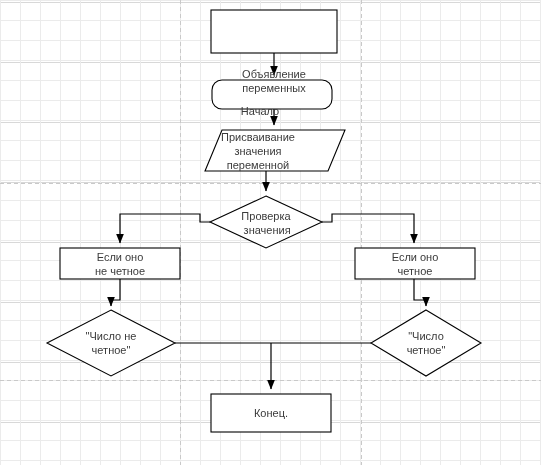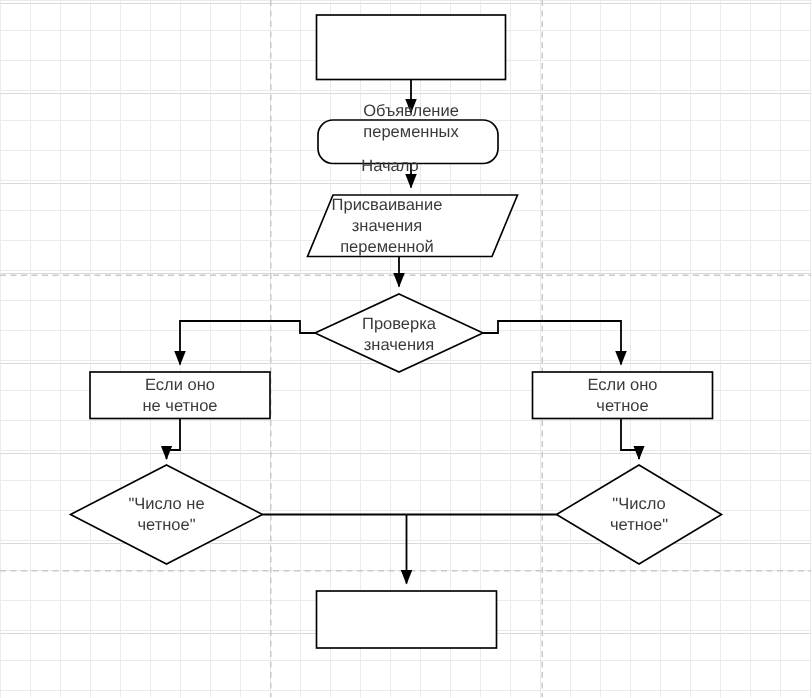--- a/index.html
+++ b/index.html
@@ -96,29 +96,30 @@
 
   <div class="node-label" style="left:211px; top:26px; width:126px; height:43px;margin-top:33px;">Объявление
 переменных</div>
 
   <div class="node-label" style="left:212px; top:96px; width:96px; height:29px;">Начало</div>
 
   <div class="node-label" style="left:192px; top:128px; width:132px; height:45px;">Присваивание
 значения
 переменной</div>
 
-  <div class="node-label" style="left:214px; top:198px; width:104px; height:49px;">Проверка
+  <div class="node-label" style="left:214px; top:198px; width:104px; height:49px;text-align:right;">Проверка
 значения</div>
 
   <div class="node-label" style="left:60px; top:248px; width:120px; height:31px;">Если оно
 не четное</div>
 
   <div class="node-label" style="left:355px; top:248px; width:120px; height:31px;">Если оно
 четное</div>
 
   <div class="node-label" style="left:57px; top:312px; width:108px; height:62px;">"Число не
 четное"</div>
 
   <div class="node-label" style="left:381px; top:312px; width:90px; height:62px;">"Число
 четное"</div>
 
+  <div class="node-label" style="left:211px; top:394px; width:120px; height:38px;">Конец.</div>
 
 </div>
 
 </body></html>

